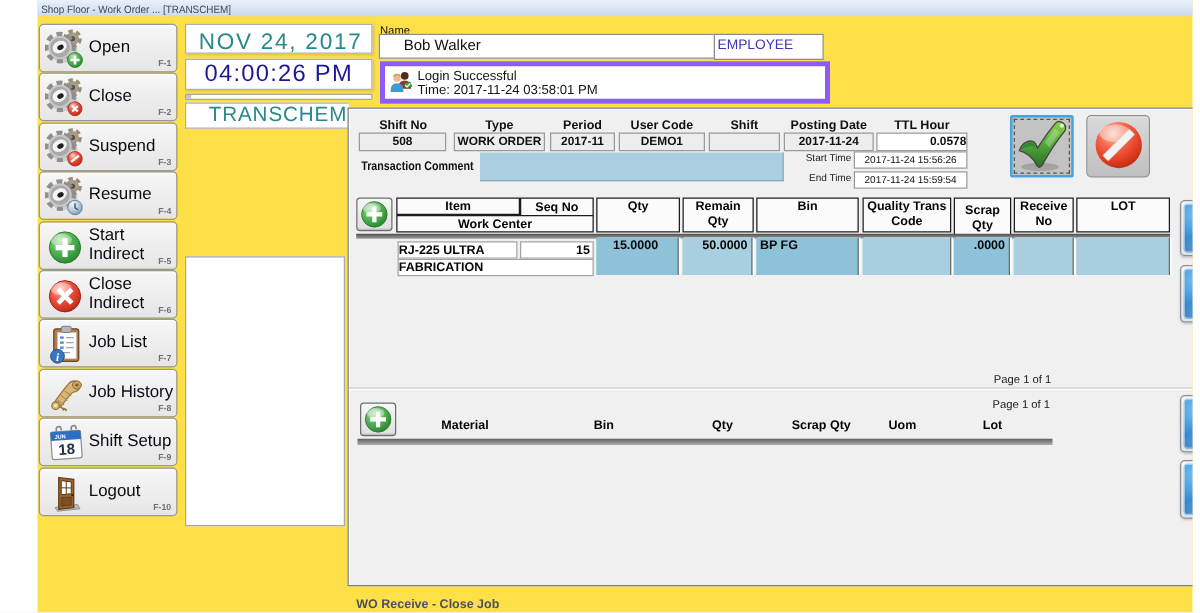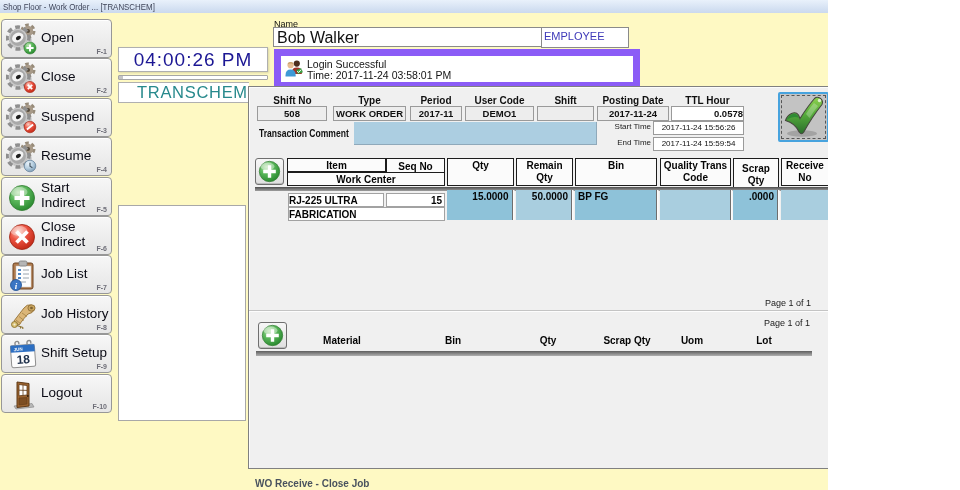--- a/index.html
+++ b/index.html
@@ -1,17 +1,17 @@
 <!DOCTYPE html>
 <html><head>
 <meta charset="utf-8">
 <style>
 html,body{margin:0;padding:0;}
 body{font-family:"Liberation Sans",sans-serif;}
-#canvas{position:relative;width:828px;height:490px;background:#fef9c3;overflow:hidden;}
+#canvas{position:relative;width:924px;height:490px;background:#fde047;overflow:hidden;margin-left:30px;}
 .abs{position:absolute;}
 
 #titlebar{left:0;top:0;width:960px;height:13px;background:linear-gradient(#e9f1fb,#d3e0f2 70%,#cbd9ee);}
 #titletext{left:3px;top:1.5px;font-size:8.5px;color:#40465a;transform:scaleX(.93);transform-origin:0 50%;}
 
 .sbtn{left:1px;width:109px;height:37px;border:1px solid #979797;border-radius:4px;background:linear-gradient(#f7f7f7,#ececec 60%,#e6e6e6);box-shadow:inset 0 1px 0 #fff;}
 .sbtn .lbl{position:absolute;left:39px;top:calc(50% - 2px);transform:translateY(-50%);font-size:13.5px;color:#0a0a14;line-height:15px;white-space:pre;}
 .sbtn .fk{position:absolute;right:4px;bottom:2px;font-size:7px;color:#6e6e78;font-weight:bold;}
 .sbtn svg{position:absolute;left:4px;top:3px;}
 
@@ -22,23 +22,23 @@
 #timetext{width:100%;text-align:center;top:1px;font-size:19px;color:#1c1794;letter-spacing:1px;}
 #pbar{left:118px;top:74.5px;width:148px;height:3px;background:#fff;border:1px solid #a6a6a6;border-radius:1px;}
 #transbox{left:118px;top:82px;width:130px;height:19px;background:#fff;border-top:1px solid #b0b0b0;border-left:1px solid #b0b0b0;border-bottom:1px solid #b0b0b0;overflow:hidden;}
 #transtext{left:18px;top:0px;font-size:16.5px;color:#27898c;white-space:pre;letter-spacing:.7px;}
 #psilogo{left:118px;top:110px;width:130px;height:84px;background:linear-gradient(#232934,#35445c 26%,#4e688c 46%,#2f71ac 58%,#1c7ccc 68%,#2490e2 85%,#2b9af0 100%);overflow:hidden;}
 #psiGloss{left:-25px;top:-42px;width:180px;height:97px;border-radius:50%;background:linear-gradient(rgba(255,255,255,.30),rgba(255,255,255,.08));}
 #psitext{left:10px;top:-1px;font-family:"Liberation Serif",serif;font-size:72px;color:#fff;letter-spacing:7px;line-height:84px;}
 #listbox{left:118px;top:205px;width:126px;height:214px;background:#fff;border:1px solid #a8a8a8;}
 
 #namelbl{left:274px;top:19px;font-size:9px;color:#101010;}
-#namebox{left:273px;top:27px;width:266px;height:17px;background:#fff;border:1px solid #8a8a8a;font-size:16px;color:#101010;padding:1px 0 0 3px;}
+#namebox{left:273px;top:27px;width:266px;height:17px;background:#fff;border:1px solid #8a8a8a;font-size:12px;color:#101010;padding:1px 0 0 19px;}
 #empbox{left:541px;top:27px;width:84px;height:17px;background:#fff;border:1px solid #8a8a8a;font-size:11px;color:#3d38b8;padding:2px 0 0 2px;}
-#loginbox{left:274px;top:49px;width:352px;height:26px;background:#fff;border:7px solid #8b5cf6;}
+#loginbox{left:274px;top:49px;width:352px;height:26px;background:#fff;border:4px solid #8b5cf6;}
 #loginline1{left:26px;top:2px;font-size:10.5px;color:#141414;}
 #loginline2{left:26px;top:12.5px;font-size:10.5px;color:#141414;}
 
 #panel{left:248px;top:86px;width:704px;height:381px;background:#f0f0f0;border:1px solid #808080;box-shadow:inset 1px 1px 0 #fbfbfb;}
 .flbl{font-size:10px;font-weight:bold;color:#101010;text-align:center;top:95px;}
 .fbox{top:106px;height:12px;background:#ededed;border:1px solid #9a9a9a;font-size:9.5px;font-weight:bold;color:#101010;text-align:center;padding-top:1px;}
 .hcell{background:#fbfbfb;border:1px solid #1c1c1c;font-size:10px;font-weight:bold;color:#050505;text-align:center;line-height:12px;}
 .bluecell{top:190px;height:30px;font-size:10px;font-weight:bold;color:#050505;border-right:1px solid #6e6e6e;box-shadow:1.5px 0 0 #fbfbfb;}
 .dcell{background:#fff;border:1px solid #a2a2a2;height:11px;font-size:10px;font-weight:bold;color:#050505;padding-top:1px;}
 .pgtext{font-size:9px;color:#202020;}
@@ -193,20 +193,23 @@
       <path d="M11,4 L23,5.5 L23,28 L11,29.5 Z" fill="#9c6430" stroke="#5f3a17" stroke-width="1"></path>
       <path d="M13,6.5 L21,7.5 L21,17 L13,17.8 Z" fill="#fff" stroke="#5f3a17" stroke-width=".8"></path>
       <path d="M17,7 L17,17.4 M13,12.2 L21,12.4" stroke="#5f3a17" stroke-width=".8"></path>
       <path d="M13,20 L21,19.6 L21,26 L13,27 Z" fill="#7d4e22" stroke="#5f3a17" stroke-width=".6"></path>
       <circle cx="21.8" cy="18" r=".9" fill="#2c1a0a"></circle>
     </svg>
     <div class="lbl">Logout</div>
       <div class="fk">F-10</div>
   </div>
 
+  <div class="abs wbox" id="datebox">
+      <div class="abs" id="datetext">NOV 24, 2017</div>
+    </div>
   <div class="abs wbox" id="timebox">
       <div class="abs" id="timetext">04:00:26 PM</div>
     </div>
   <div class="abs" id="pbar">
       <div style="position:absolute;left:0;top:0;width:4px;height:3px;background:#c4c4c4;"></div>
     </div>
   <div class="abs" id="transbox">
       <div class="abs" id="transtext">TRANSCHEMI</div>
     </div>
   <div class="abs" id="listbox"></div>
@@ -298,21 +301,21 @@
   <div class="abs hcell" style="left:287px;top:172px;width:156px;height:11px;padding-top:1px;">Work Center</div>
   <div class="abs hcell" style="left:447px;top:158px;width:65px;height:25px;padding-top:1px;">Qty</div>
   <div class="abs hcell" style="left:516px;top:158px;width:55px;height:25px;padding-top:1px;">Remain<br>Qty</div>
   <div class="abs hcell" style="left:575px;top:158px;width:80px;height:25px;padding-top:1px;">Bin</div>
   <div class="abs hcell" style="left:660px;top:158px;width:69px;height:25px;padding-top:1px;">Quality Trans<br>Code</div>
   <div class="abs hcell" style="left:733px;top:158px;width:44px;height:25px;padding-top:4px;">Scrap<br>Qty</div>
   <div class="abs hcell" style="left:781px;top:158px;width:46px;height:25px;padding-top:1px;">Receive<br>No</div>
   <div class="abs hcell" style="left:831px;top:158px;width:73px;height:25px;padding-top:1px;">LOT</div>
   <div class="abs" style="left:255px;top:187px;width:651px;height:4px;background:linear-gradient(#4e4e4e,#9f9f9f);"></div>
 
-  <div class="abs bluecell" style="left:447px;top:190px;width:65.5px;height:30px;background:#8ec2d9;text-align:right;padding:1px 3px 0 0;box-sizing:border-box;">15.0000</div>
+  <div class="abs bluecell" style="left:447px;top:190px;width:65.5px;height:30px;background:#8ec2d9;text-align:right;padding:1px 15px 0 0;box-sizing:border-box;">15.0000</div>
   <div class="abs bluecell" style="left:515.5px;top:190px;width:56.5px;height:30px;background:#a9cedf;text-align:right;padding:1px 3px 0 0;box-sizing:border-box;">50.0000</div>
   <div class="abs bluecell" style="left:575px;top:190px;width:81.5px;height:30px;background:#8ec2d9;padding:1px 0 0 3px;box-sizing:border-box;">BP FG</div>
   <div class="abs bluecell" style="left:660px;top:190px;width:70px;height:30px;background:#a9cedf;"></div>
   <div class="abs bluecell" style="left:733px;top:190px;width:45px;height:30px;background:#8ec2d9;text-align:right;padding:1px 3px 0 0;box-sizing:border-box;">.0000</div>
   <div class="abs bluecell" style="left:781px;top:190px;width:47px;height:30px;background:#a9cedf;"></div>
   <div class="abs bluecell" style="left:831px;top:190px;width:74px;height:30px;background:#a9cedf;"></div>
   <div class="abs dcell" style="left:288px;top:193px;width:94px;">RJ-225 ULTRA</div>
   <div class="abs dcell" style="left:386px;top:193px;width:55px;text-align:right;padding-right:2px;">15</div>
   <div class="abs dcell" style="left:288px;top:206.5px;width:155px;">FABRICATION</div>
 

